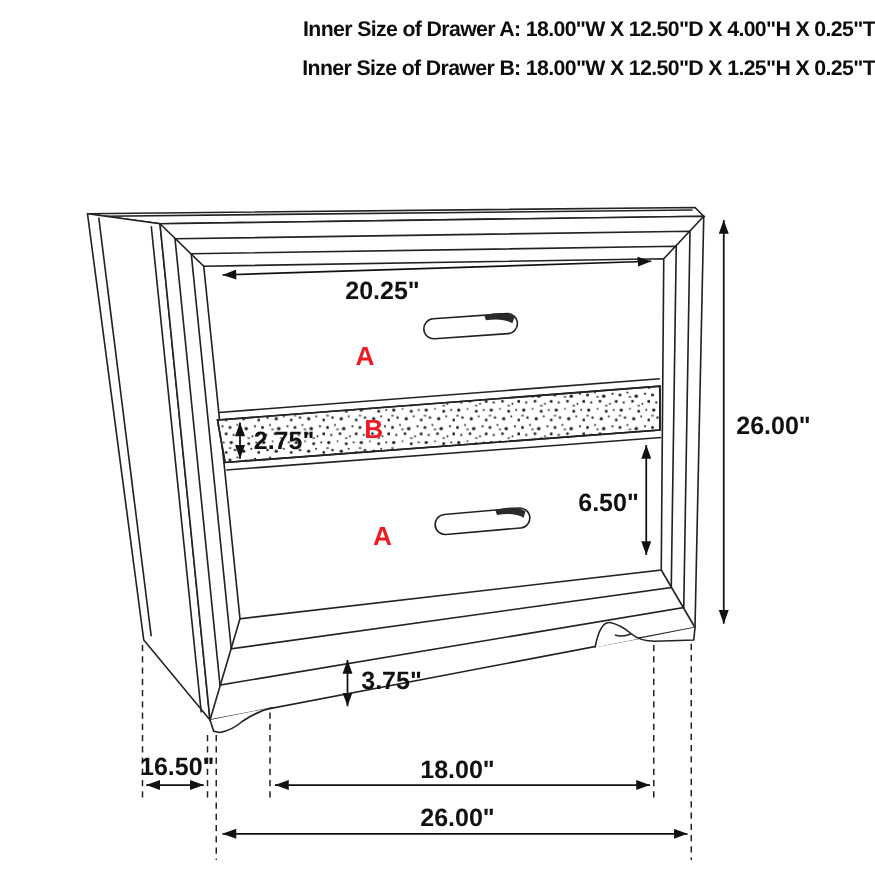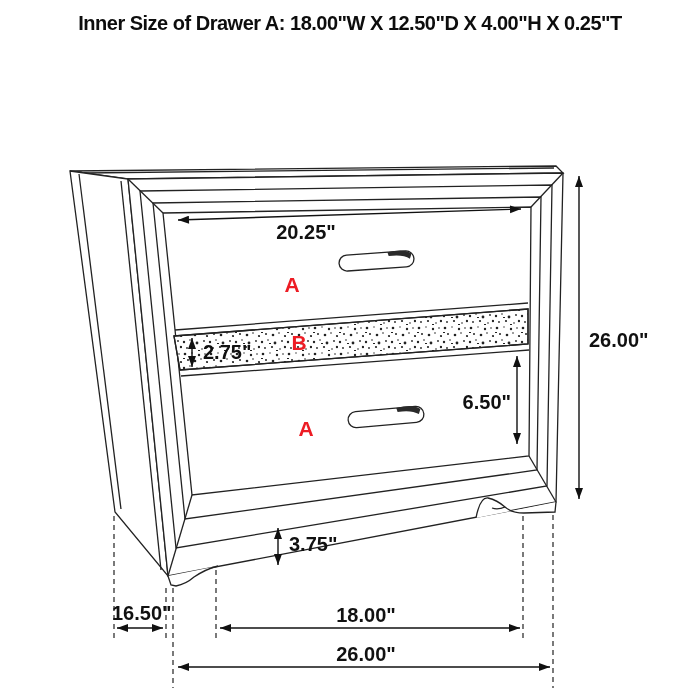--- a/index.html
+++ b/index.html
@@ -1,35 +1,36 @@
 <!DOCTYPE html>
 <html><head>
 <meta charset="utf-8">
 <style>
   html,body{margin:0;padding:0;background:#ffffff;}
   .canvas{position:relative;width:700px;height:700px;background:#ffffff;overflow:hidden;
           font-family:"Liberation Sans",sans-serif;}
-  .hdr{position:absolute;top:8px;left:0;width:700px;text-align:center;
-       font-weight:bold;font-size:20px;letter-spacing:-0.5px;color:#0d0d0d;line-height:31px;}
+  .hdr{position:absolute;top:8px;left:0;width:700px;text-align:right;
+       font-weight:bold;font-size:17px;letter-spacing:-0.5px;color:#0d0d0d;line-height:31px;}
   .hdr div{white-space:nowrap;}
   svg{position:absolute;left:0;top:0;}
   .ln{stroke:#222222;stroke-width:1.3;fill:none;}
   .fillw{fill:#ffffff;stroke:#222222;stroke-width:1.3;}
   .dim{stroke:#111111;stroke-width:1.4;fill:none;}
   .dimtxt{font-family:"Liberation Sans",sans-serif;font-weight:bold;font-size:20px;fill:#111111;}
   .redtxt{font-family:"Liberation Sans",sans-serif;font-weight:bold;font-size:21px;fill:#ed1c24;}
   .dash{stroke:#222222;stroke-width:1.2;fill:none;stroke-dasharray:5 4;}
 </style>
 </head>
 <body>
 
 <div class="canvas">
 
   <div class="hdr">
     <div>Inner Size of Drawer A: 18.00"W X 12.50"D X 4.00"H X 0.25"T</div>
+    <div>Inner Size of Drawer B: 18.00"W X 12.50"D X 1.25"H X 0.25"T</div>
   </div>
 
   <svg width="700" height="700" viewBox="0 0 700 700">
     <defs>
       <marker id="ahE" markerUnits="userSpaceOnUse" markerWidth="12" markerHeight="9" refX="11" refY="4" orient="auto">
           <path d="M0,0 L11,4 L0,8 Z" fill="#111"></path>
         </marker>
       <marker id="ahS" markerUnits="userSpaceOnUse" markerWidth="12" markerHeight="9" refX="0" refY="4" orient="auto">
           <path d="M11,0 L0,4 L11,8 Z" fill="#111"></path>
         </marker>

